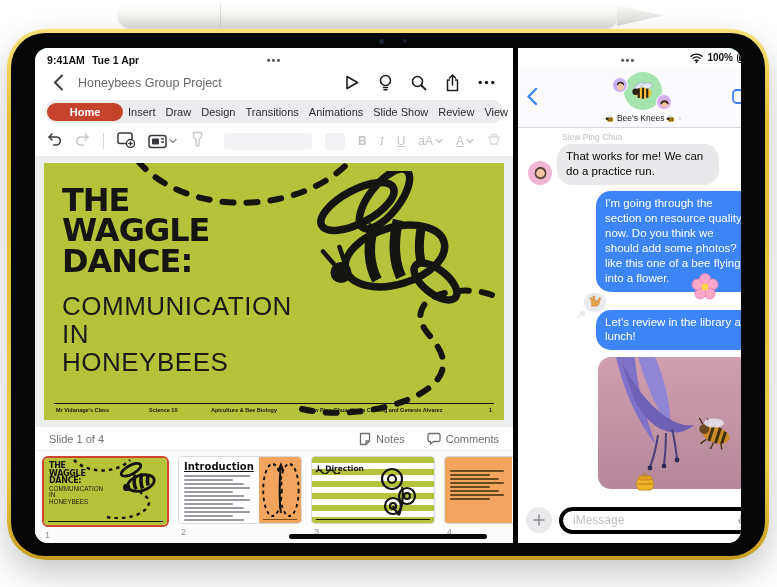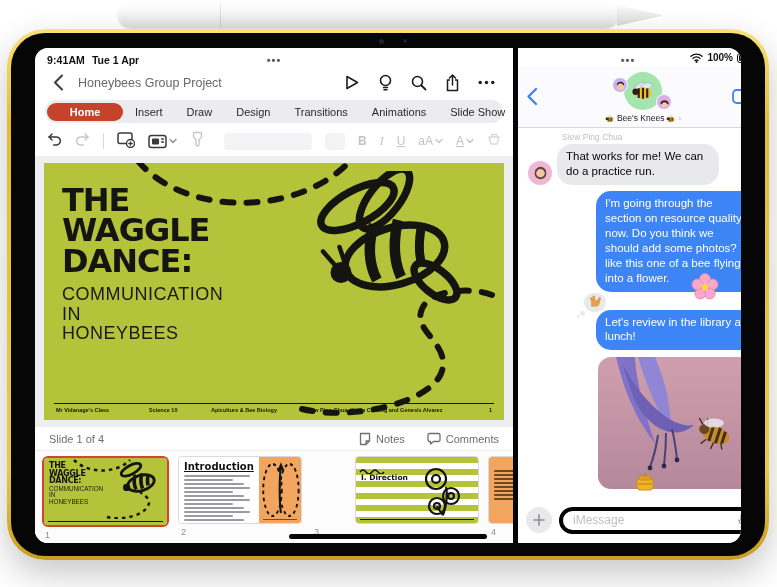--- a/index.html
+++ b/index.html
@@ -29,37 +29,37 @@
   .kn-status { height:19px; display:flex; align-items:center; padding:4px 12px 0; position:relative; }
   .kn-time { font-size:10.5px; font-weight:700; color:#111; letter-spacing:.1px; }
   .kn-date { font-size:10.5px; font-weight:700; color:#111; margin-left:7px; }
   .app-dots { position:absolute; left:50%; top:6px; transform:translateX(-50%); color:#59595e; font-size:11px; font-weight:700; letter-spacing:1px; }
   .kn-nav { height:31px; display:flex; align-items:center; padding:0 14px; gap:10px; }
   .kn-title { font-size:12.5px; color:#68686d; }
   .kn-nav .spacer { flex:1; }
   .kn-nav svg { display:block; }
   .nav-ic { padding:1px 4px; }
   .kn-tabs { margin:2px 10px 3px; height:23px; background:#ececee; border-radius:12px; display:flex; align-items:center; padding:2px; }
-  .kn-tab { flex:1; text-align:center; font-size:11px; color:#2a2a2e; padding:3px 12px; border-radius:10px; white-space:nowrap; }
+  .kn-tab { flex:1; text-align:center; font-size:11px; color:#2a2a2e; padding:3px 5px; border-radius:10px; white-space:nowrap; }
   .kn-tab.sel { background:#c5432a; color:#fff; font-weight:700; flex:0 0 76px; }
   .kn-toolbar { height:30px; display:flex; align-items:center; padding:0 12px; gap:13px; }
   .tb-sep { width:1px; height:16px; background:#d9d9de; }
   .tb-field { height:17px; background:#f3f3f5; border-radius:4px; }
   .tb-field.long { width:118px; margin-left:6px; }
   .tb-field.short { width:26px; }
   .tb-txt { font-size:12px; color:#c4c4c9; font-weight:700; }
   .tb-txt.i { font-style:italic; font-weight:400; font-family:"Liberation Serif",serif; }
   .tb-txt.u { text-decoration:underline; font-weight:400; }
   .tb-group { display:flex; align-items:center; gap:2px; color:#c4c4c9; font-size:12px; }
 
   .kn-canvas { flex:1; background:#edeef0; padding:7px 9px; }
   .slide { position:relative; width:100%; height:100%; background:#b5c33a; overflow:hidden; }
   .slide-titles { position:absolute; left:18px; top:22px; z-index:3; }
   .slide-title-bold { font-family:"DejaVu Sans",sans-serif; font-weight:900; font-size:32px; line-height:.95; letter-spacing:-1px; color:#141411; white-space:pre-line; }
-  .slide-title-light { font-family:"Liberation Sans",sans-serif; font-weight:400; font-size:18px; line-height:1.08; letter-spacing:.5px; color:#1a1a16; white-space:pre-line; margin-top:9px; }
+  .slide-title-light { font-family:"Liberation Sans",sans-serif; font-weight:400; font-size:26px; line-height:1.08; letter-spacing:.5px; color:#1a1a16; white-space:pre-line; margin-top:16px; }
   .slide-bee { position:absolute; left:246px; top:8px; z-index:2; }
   .dash1 { position:absolute; left:86px; top:-8px; z-index:1; }
   .dash2 { position:absolute; left:248px; top:108px; z-index:1; }
   .slide-footer { position:absolute; left:10px; right:10px; bottom:5px; border-top:1.5px solid #15150f; padding-top:2px; height:12px; font-size:5.5px; font-weight:700; color:#15150f; }
   .slide-footer span { position:absolute; top:3px; white-space:nowrap; }
   .sf0{left:2px;} .sf1{left:95px;} .sf2{left:157px;} .sf3{left:252px;} .sf4{right:2px;}
 
   .kn-statusrow { height:24px; display:flex; align-items:center; padding:0 14px; font-size:11px; color:#6e6e73; border-bottom:1px solid #ececee; }
   .kn-statusrow .spacer { flex:1; }
   .sr-item { display:flex; align-items:center; gap:5px; margin-left:22px; color:#6e6e73; }
@@ -74,21 +74,21 @@
   .mini-light { font-size:6.3px; line-height:1.05; color:#1a1a16; white-space:pre-line; margin-top:1px; }
   .mini-bee { position:absolute; right:4px; top:3px; }
   .mini-footline { position:absolute; left:4px; right:4px; bottom:3px; border-top:1px solid #15150f; }
   .t2 { display:flex; }
   .t2-left { flex:0 0 58%; padding:4px 5px; background:#fff; }
   .t2-head { font-family:"DejaVu Sans",sans-serif; font-weight:900; font-size:10px; color:#111; text-decoration:underline; }
   .txt-lines { margin-top:3px; }
   .txt-lines i { display:block; height:2px; background:#9a9aa0; margin-bottom:2px; border-radius:1px; }
   .txt-lines i:nth-child(3n){width:86%;} .txt-lines i:nth-child(3n+1){width:95%;} .txt-lines i:nth-child(3n+2){width:70%;}
   .t2-right { flex:1; background:#f2a55e; position:relative; }
-  .t3 { background:repeating-linear-gradient(180deg,#b5c33a 0 6px,#ffffff 6px 12px); padding:16px 5px; position:relative;margin-left:44px; }
+  .t3 { background:repeating-linear-gradient(180deg,#b5c33a 0 6px,#ffffff 6px 12px); padding:7px 5px; position:relative; }
   .t3-head { font-family:"DejaVu Sans",sans-serif; font-weight:900; font-size:7.5px; color:#111; }
   .t4 { display:flex; background:#fff; }
   .t4-left { flex:0 0 55%; background:#f2a55e; padding:10px 5px 4px; }
   .t4-left .txt-lines i { background:#6b4a22; }
   .t4-right { flex:1; position:relative; }
 
   
   .split-divider { flex:0 0 5px; background:#050505; }
 
   

